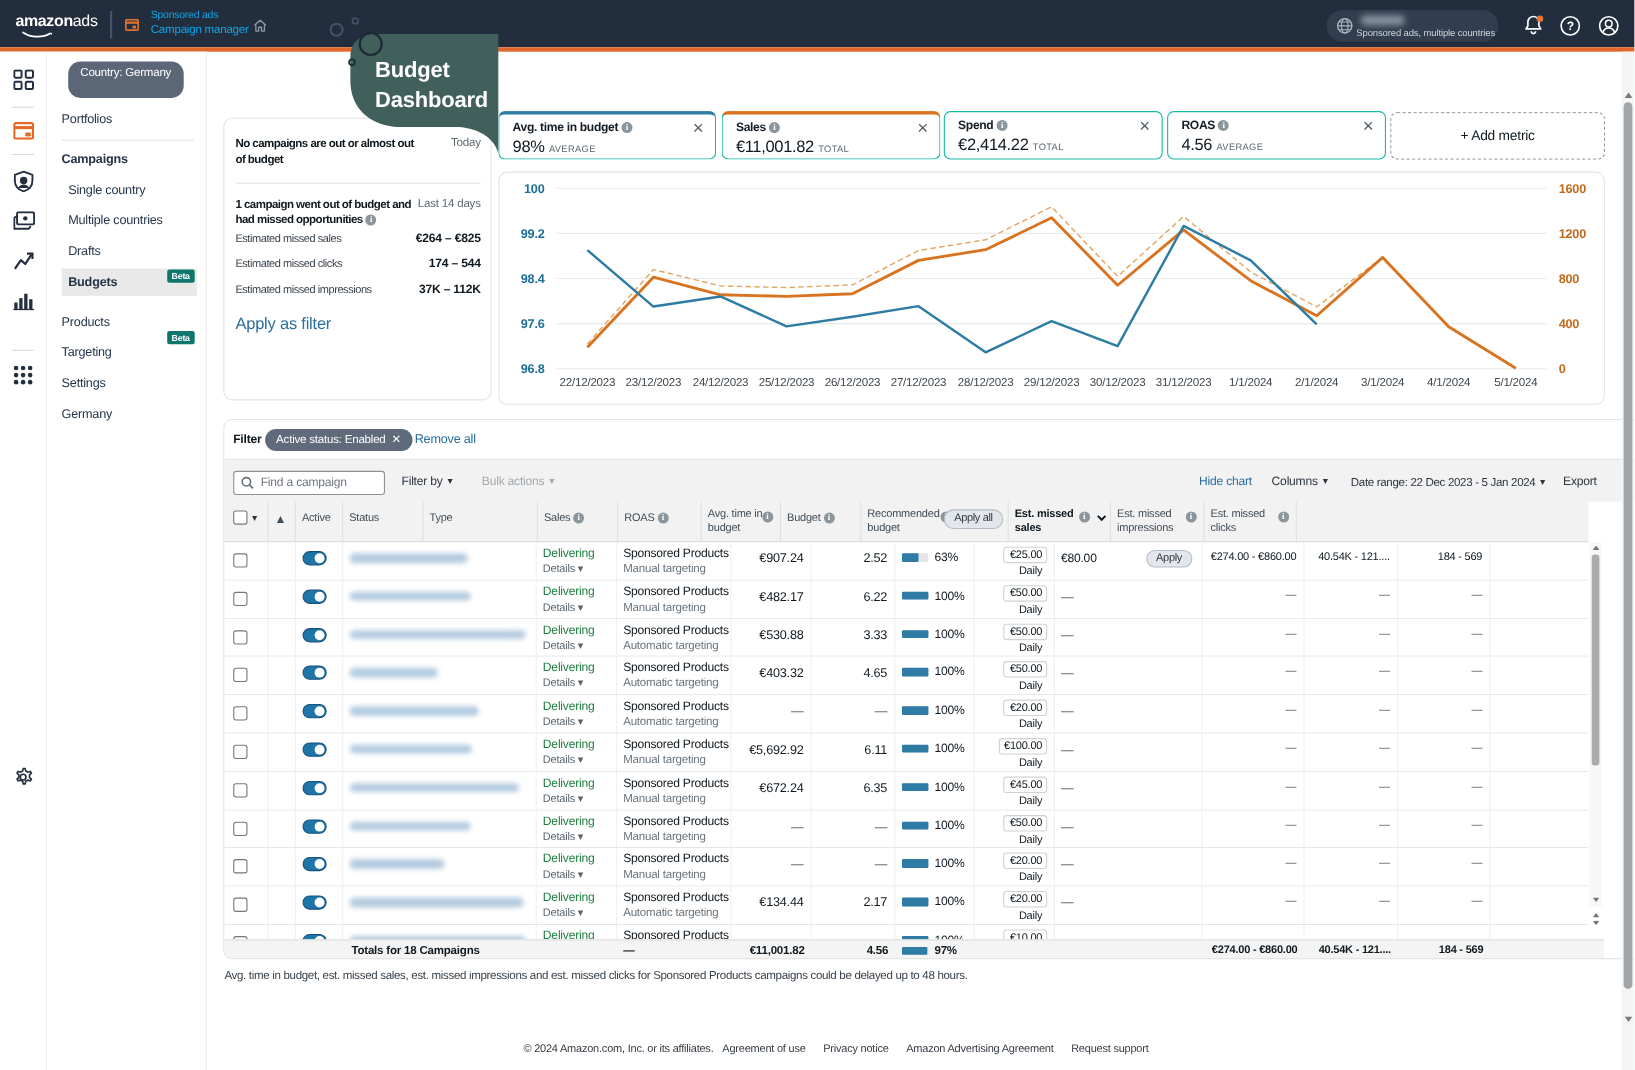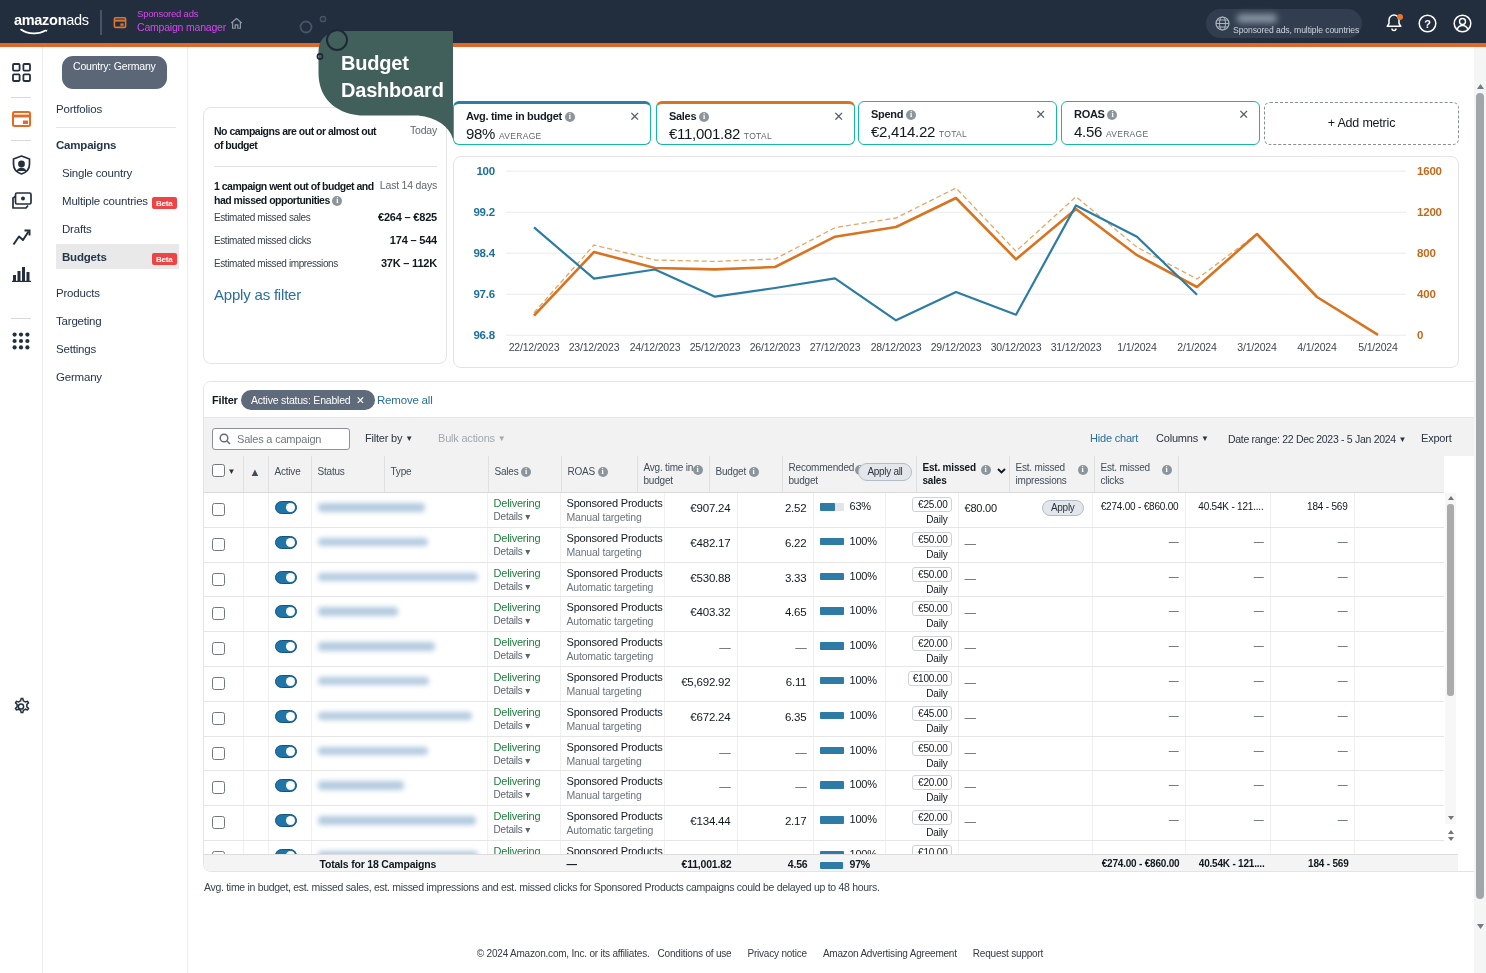--- a/index.html
+++ b/index.html
@@ -3,37 +3,37 @@
 <meta charset="utf-8">
 <style>
 * { margin:0; padding:0; box-sizing:border-box; }
 html,body { width:1486px; height:973px; overflow:hidden; font-family:"Liberation Sans",sans-serif; background:#fff; position:relative; letter-spacing:-0.2px; }
 .abs { position:absolute; }
 
 #topbar { position:absolute; top:0; left:0; width:1486px; height:43px; background:#222e3e; }
 #orangebar { position:absolute; top:43px; left:0; width:1486px; height:4px; background:#e2672b; }
 .tb-logo { position:absolute; left:14px; top:12px; color:#fff; font-size:14.5px; letter-spacing:-0.3px; }
 .tb-sep { position:absolute; left:100px; top:10px; width:2px; height:25px; background:#47536a; }
-.tb-sub { position:absolute; left:137px; top:8px; color:#d946ef; }
+.tb-sub { position:absolute; left:137px; top:8px; color:#0ea5e9; }
 .tb-sub .s1 { font-size:9.5px; display:block; }
 .tb-sub .s2 { font-size:10.5px; font-weight:normal; display:block; margin-top:2px;}
 
 .tb-pill { position:absolute; left:1206px; top:9px; width:156px; height:29px; background:#36425282; background:#323e4f; border-radius:15px; }
 .tb-pill .blur1 { position:absolute; left:31px; top:5px; width:40px; height:9px; background:#97a3b1; border-radius:4px; filter:blur(3px); opacity:.85;}
 .tb-pill .txt { position:absolute; left:27px; top:16px; font-size:8.6px; color:#cdd4dc; white-space:nowrap; letter-spacing:-0.1px; }
 
 #rail { position:absolute; top:47px; left:0; width:43px; height:926px; background:#fff; border-right:1px solid #ededed; }
 .rl-div { position:absolute; left:11px; width:20px; height:1px; background:#d9d9d9; }
 
 #subnav { position:absolute; top:47px; left:43px; width:145px; height:926px; background:#fff; border-right:1px solid #ececec; }
 #country { position:absolute; left:62px; top:56px; height:33px; padding:0 11px; background:#5b6777; border-radius:11px; color:#fff; font-size:10.5px; line-height:21px; }
 .nav-item { position:absolute; left:13px; font-size:11.5px; color:#25364a; }
 .nav-item.sub { left:19px; }
 .nav-div { position:absolute; left:13px; width:120px; height:1px; background:#e5e5e5; }
-.beta { display:inline-block; background:#ef4444; color:#fff; font-size:8px; font-weight:bold; padding:1.5px 4px; border-radius:2px; vertical-align:1px; }
+.beta { display:inline-block; background:#0f766e; color:#fff; font-size:8px; font-weight:bold; padding:1.5px 4px; border-radius:2px; vertical-align:1px;margin-top:48px; }
 #bud-hl { position:absolute; left:13px; top:197px; width:123px; height:25px; background:#e9e9e9; }
 
 .card { position:absolute; background:#fff; border:1px solid #e4e4e4; border-radius:8px; }
 
 #sumcard { left:203px; top:107px; width:244px; height:257px; }
 #sumcard .bold { font-weight:bold; color:#10191f; }
 
 .mcard { position:absolute; background:#fff; border:1px solid #14b8a6; border-radius:6px; height:44px; top:101px; }
 .mcard .ti { position:absolute; left:12px; top:6px; font-size:11px; font-weight:bold; color:#141c24; white-space:nowrap; letter-spacing:-0.3px;}
 .mcard .x { position:absolute; right:10px; top:5px; font-size:13px; color:#55616b; }
@@ -291,21 +291,21 @@
     </svg>
 </div>
 
 <div class="card" id="tablecard">
   <div id="filtrow">
     <div class="abs" style="left:8px;top:12px;font-size:11px;font-weight:bold;color:#10191f">Filter</div>
     <div class="fpill">Active status: Enabled &nbsp;✕</div>
     <div class="abs link" style="left:173px;top:12px;font-size:11.5px">Remove all</div>
   </div>
   <div id="ctrlrow">
-    <div id="searchbox">Sales a campaign</div>
+    <div id="searchbox">Find a campaign</div>
     <svg class="abs" style="left:15px;top:15px" width="12" height="12" viewBox="0 0 12 12">
         <circle cx="5" cy="5" r="3.8" stroke="#5f6b76" stroke-width="1.4" fill="none"></circle>
         <line x1="8" y1="8" x2="11" y2="11" stroke="#5f6b76" stroke-width="1.4"></line>
       </svg>
     <div class="abs" style="left:161px;top:14px;font-size:11px;color:#2c3540">Filter by <span style="font-size:8px;vertical-align:1px">▼</span></div>
     <div class="abs" style="left:234px;top:14px;font-size:11px;color:#a3a9af">Bulk actions <span style="font-size:8px;vertical-align:1px">▼</span></div>
     <div class="abs link" style="left:886px;top:14px;font-size:11px">Hide chart</div>
     <div class="abs" style="left:952px;top:14px;font-size:11px;color:#2c3540">Columns <span style="font-size:8px;vertical-align:1px">▼</span></div>
     <div class="abs" style="left:1024px;top:15px;font-size:10.5px;color:#2c3540;letter-spacing:-0.3px">Date range: 22 Dec 2023 - 5 Jan 2024 <span style="font-size:8px;vertical-align:1px">▼</span></div>
     <div class="abs" style="left:1217px;top:14px;font-size:11px;color:#2c3540">Export</div>
@@ -662,21 +662,21 @@
       <path d="M0 0 L3 4 L6 0 Z" fill="#6f757b"></path>
     </svg>
   <svg class="abs" style="left:1244px;top:448px" width="6" height="4" viewBox="0 0 6 4">
       <path d="M0 4 L3 0 L6 4 Z" fill="#6f757b"></path>
     </svg>
   <svg class="abs" style="left:1244px;top:455px" width="6" height="4" viewBox="0 0 6 4">
       <path d="M0 0 L3 4 L6 0 Z" fill="#6f757b"></path>
     </svg>
 </div>
 <div id="finenote">Avg. time in budget, est. missed sales, est. missed impressions and est. missed clicks for Sponsored Products campaigns could be delayed up to 48 hours.</div>
-<div id="footer">© 2024 Amazon.com, Inc. or its affiliates.<span>Conditions of use</span><span>Privacy notice</span><span>Amazon Advertising Agreement</span><span>Request support</span></div>
+<div id="footer">© 2024 Amazon.com, Inc. or its affiliates.<span>Agreement of use</span><span>Privacy notice</span><span>Amazon Advertising Agreement</span><span>Request support</span></div>
 
 <div class="sb-track" style="left:1474px;top:47px;width:12px;height:926px;background:#f4f5f5"></div>
 <div class="sb-thumb" style="left:1476px;top:93px;width:8px;height:806px;background:#a3a6a9;border-radius:4px"></div>
 <svg class="abs" style="left:1477px;top:84px" width="7" height="5" viewBox="0 0 7 5">
     <path d="M0 5 L3.5 0 L7 5 Z" fill="#747a80"></path>
   </svg>
 <svg class="abs" style="left:1477px;top:924px" width="7" height="5" viewBox="0 0 7 5">
     <path d="M0 0 L3.5 5 L7 0 Z" fill="#747a80"></path>
   </svg>
 

